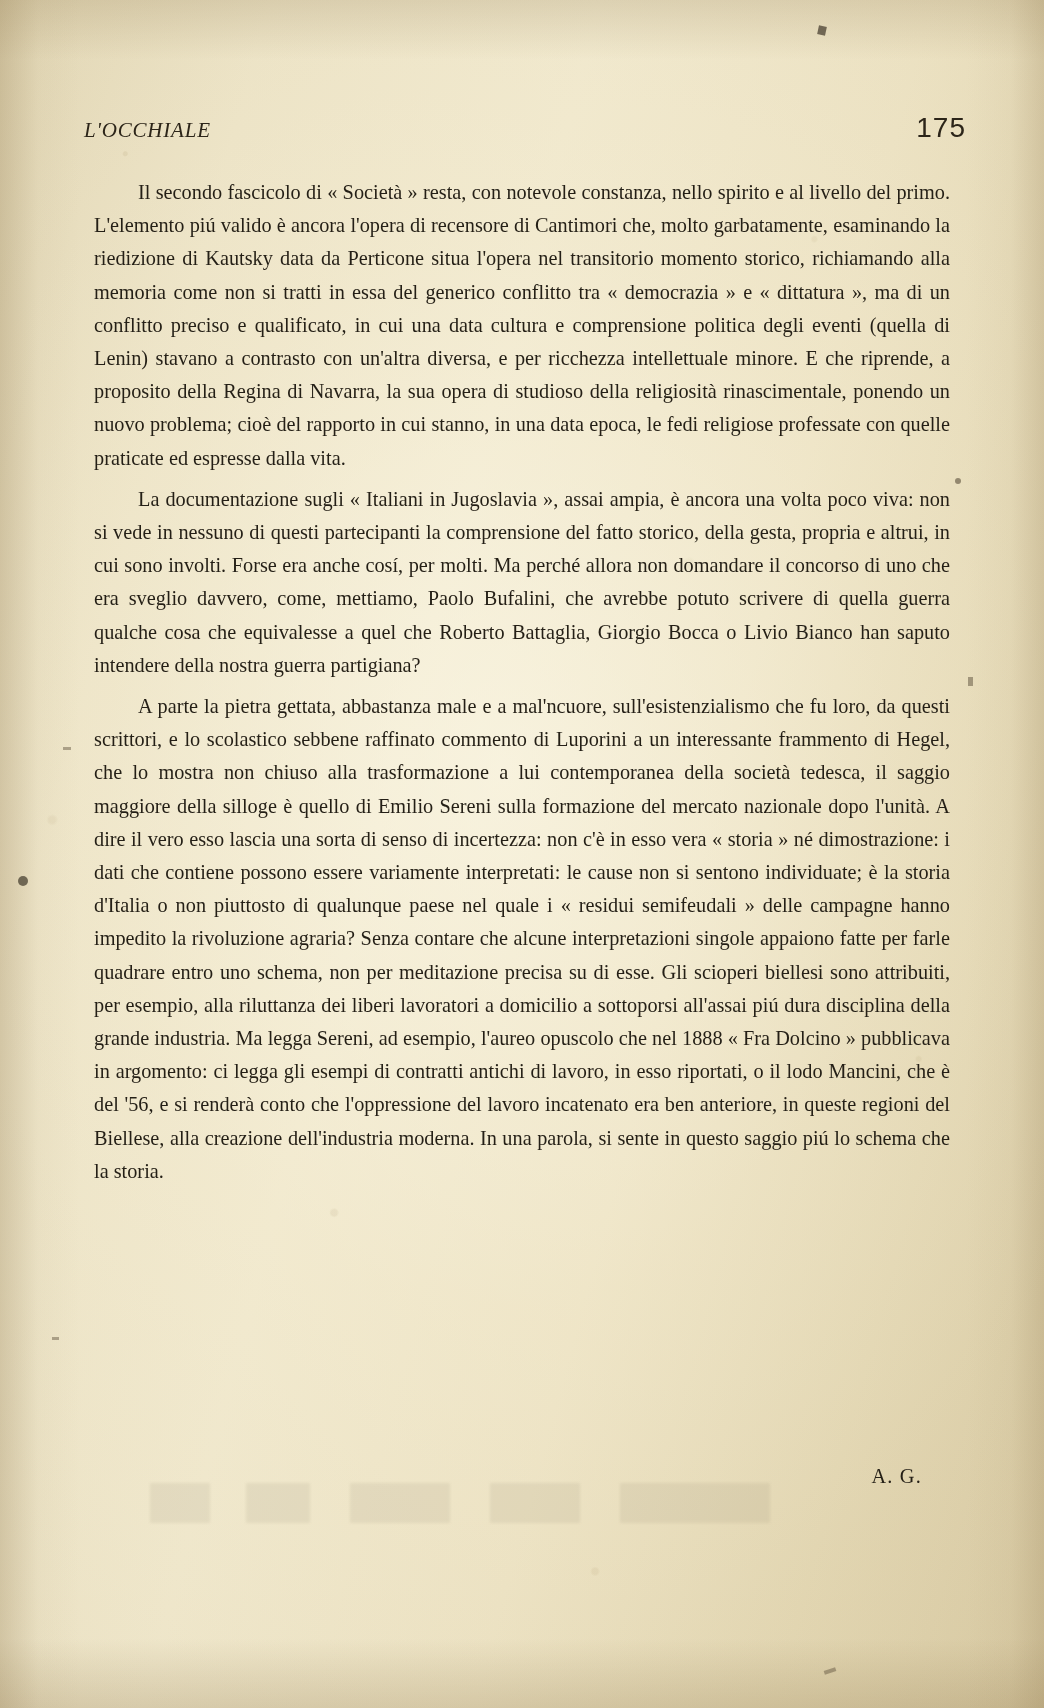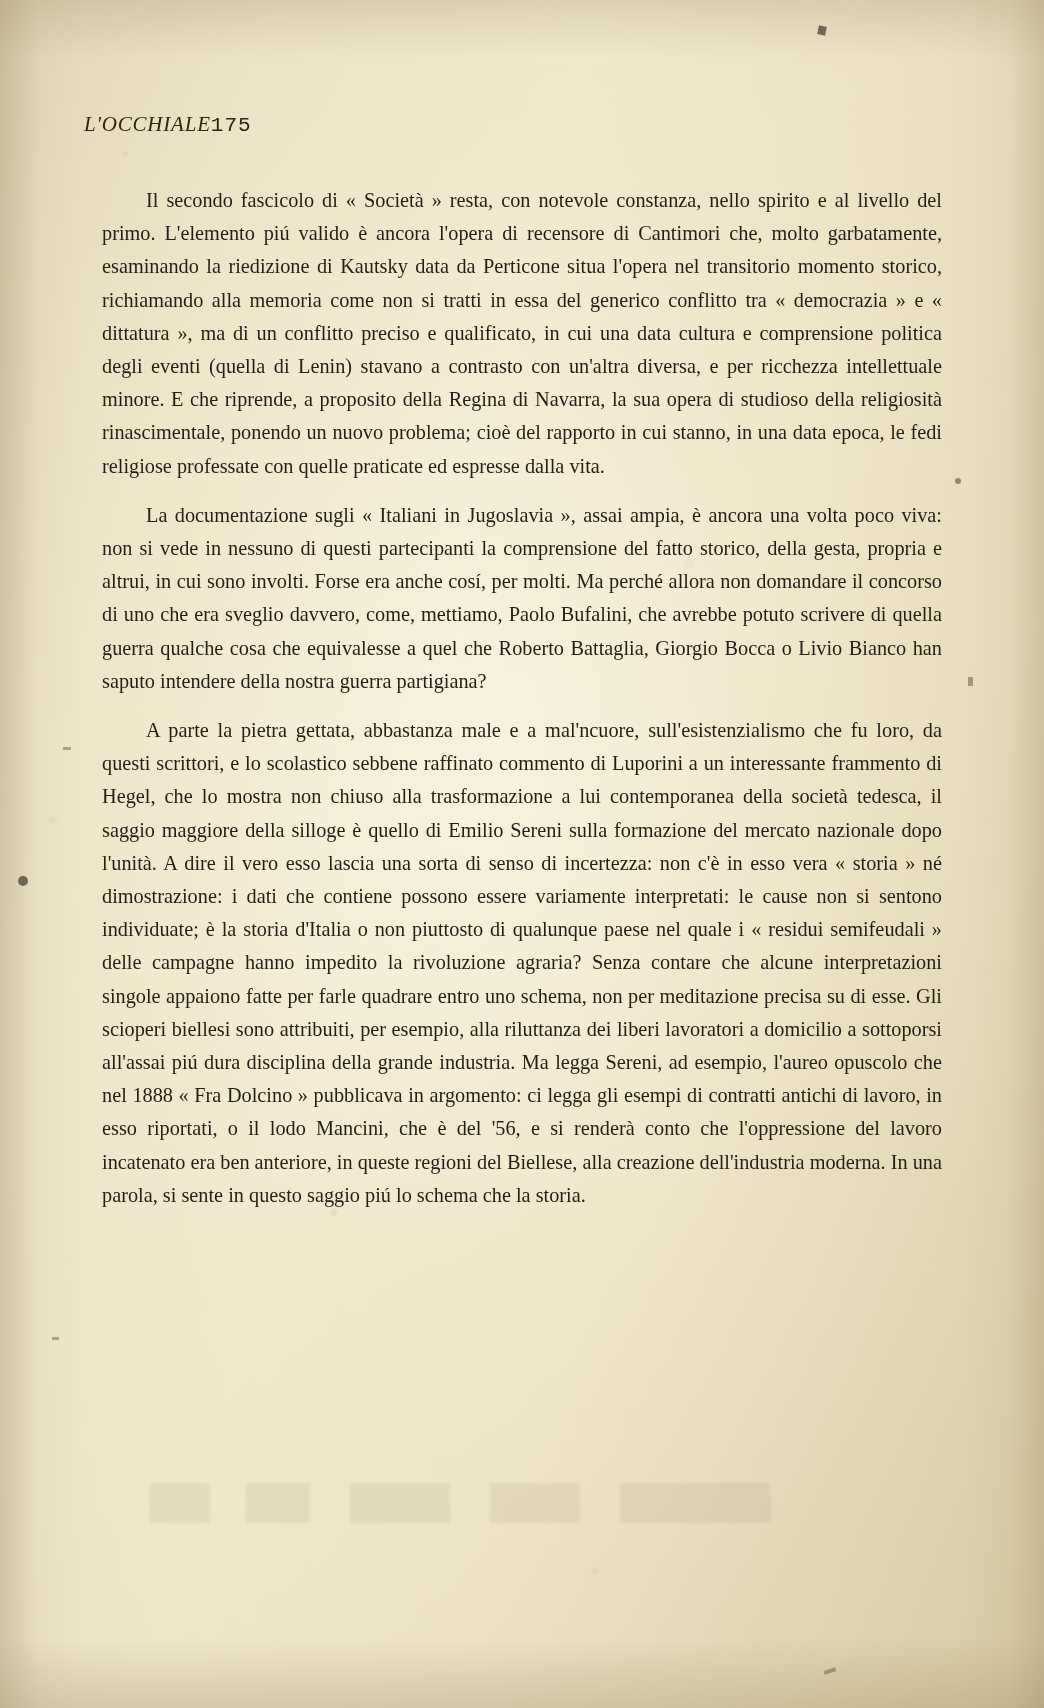--- a/index.html
+++ b/index.html
@@ -47,50 +47,50 @@
       linear-gradient(to bottom, rgba(150,128,86,0.22) 0px, rgba(0,0,0,0) 60px),
       linear-gradient(to top, rgba(150,128,86,0.26) 0px, rgba(0,0,0,0) 70px);
   }
   .header {
     position: absolute;
     top: 112px;
     left: 84px;
     right: 78px;
     display: flex;
     align-items: baseline;
-    justify-content: flex-start;
+    justify-content: space-between;
   }
   .running-title {
     font-family: "Liberation Serif", serif;
     font-style: italic;
     font-size: 21px;
     letter-spacing: 0.8px;
     color: #2c2519;
   }
   .folio {
-    font-family: Liberation Mono, monospace;
-    font-size: 21px;
+    font-family: Liberation Sans, sans-serif;
+    font-size: 28px;
     letter-spacing: 1px;
     color: #2c2519;
   }
   .body-text {
     position: absolute;
     top: 168px;
     left: 86px;
     width: 872px;
     color: #241f16;
     font-size: 20.3px;
     line-height: 33.2px;
     text-align: justify;
     text-justify: inter-word;
     -webkit-hyphens: manual;
     hyphens: manual;
   }
   .body-text p {
-    margin: 16px;
+    margin: 8px;
     text-indent: 44px;
   }
   .sig {
     position: absolute;
     left: 86px;
     width: 872px;
     top: 1465px;
     text-align: right;
     padding-right: 36px;
     font-size: 20.3px;
@@ -197,13 +197,14 @@
     <div class="running-title">L'OCCHIALE</div>
     <div class="folio">175</div>
   </div>
 
   <div class="body-text">
     <p>Il secondo fascicolo di « Società » resta, con notevole constanza, nello spirito e al livello del primo. L'elemento piú valido è ancora l'opera di recensore di Cantimori che, molto garbatamente, esaminando la riedizione di Kautsky data da Perticone situa l'opera nel transitorio momento storico, richiamando alla memoria come non si tratti in essa del generico conflitto tra « democrazia » e « dittatura », ma di un conflitto preciso e qualificato, in cui una data cultura e comprensione politica degli eventi (quella di Lenin) stavano a contrasto con un'altra diversa, e per ricchezza intellettuale minore. E che riprende, a proposito della Regina di Navarra, la sua opera di studioso della religiosità rinascimentale, ponendo un nuovo problema; cioè del rapporto in cui stanno, in una data epoca, le fedi religiose professate con quelle praticate ed espresse dalla vita.</p>
     <p>La documentazione sugli « Italiani in Jugoslavia », assai ampia, è ancora una volta poco viva: non si vede in nessuno di questi partecipanti la comprensione del fatto storico, della gesta, propria e altrui, in cui sono involti. Forse era anche cosí, per molti. Ma perché allora non domandare il concorso di uno che era sveglio davvero, come, mettiamo, Paolo Bufalini, che avrebbe potuto scrivere di quella guerra qualche cosa che equivalesse a quel che Roberto Battaglia, Giorgio Bocca o Livio Bianco han saputo intendere della nostra guerra partigiana?</p>
     <p>A parte la pietra gettata, abbastanza male e a mal'ncuore, sull'esistenzialismo che fu loro, da questi scrittori, e lo scolastico sebbene raffinato commento di Luporini a un interessante frammento di Hegel, che lo mostra non chiuso alla trasformazione a lui contemporanea della società tedesca, il saggio maggiore della silloge è quello di Emilio Sereni sulla formazione del mercato nazionale dopo l'unità. A dire il vero esso lascia una sorta di senso di incertezza: non c'è in esso vera « storia » né dimostrazione: i dati che contiene possono essere variamente interpretati: le cause non si sentono individuate; è la storia d'Italia o non piuttosto di qualunque paese nel quale i « residui semifeudali » delle campagne hanno impedito la rivoluzione agraria? Senza contare che alcune interpretazioni singole appaiono fatte per farle quadrare entro uno schema, non per meditazione precisa su di esse. Gli scioperi biellesi sono attribuiti, per esempio, alla riluttanza dei liberi lavoratori a domicilio a sottoporsi all'assai piú dura disciplina della grande industria. Ma legga Sereni, ad esempio, l'aureo opuscolo che nel 1888 « Fra Dolcino » pubblicava in argomento: ci legga gli esempi di contratti antichi di lavoro, in esso riportati, o il lodo Mancini, che è del '56, e si renderà conto che l'oppressione del lavoro incatenato era ben anteriore, in queste regioni del Biellese, alla creazione dell'industria moderna. In una parola, si sente in questo saggio piú lo schema che la storia.</p>
   </div>
 
+  <div class="sig">A. G.</div>
 </div>
 
 </body></html>

